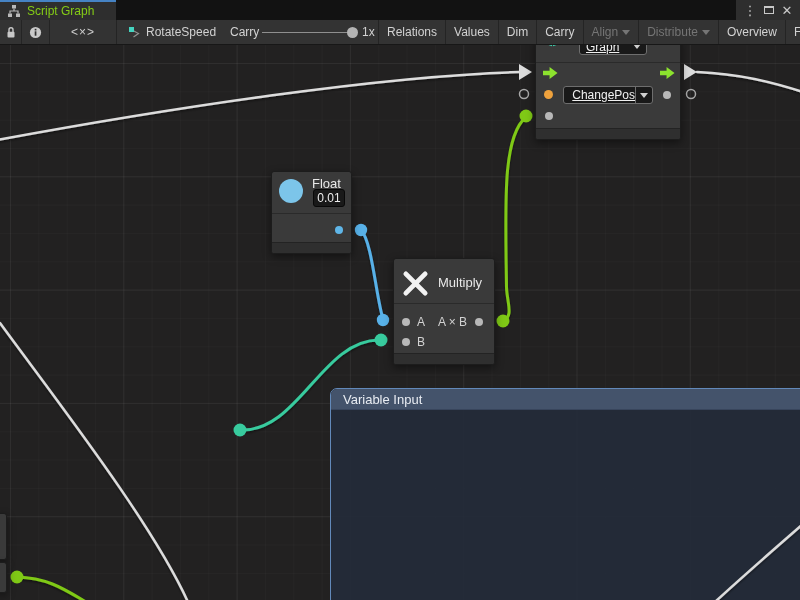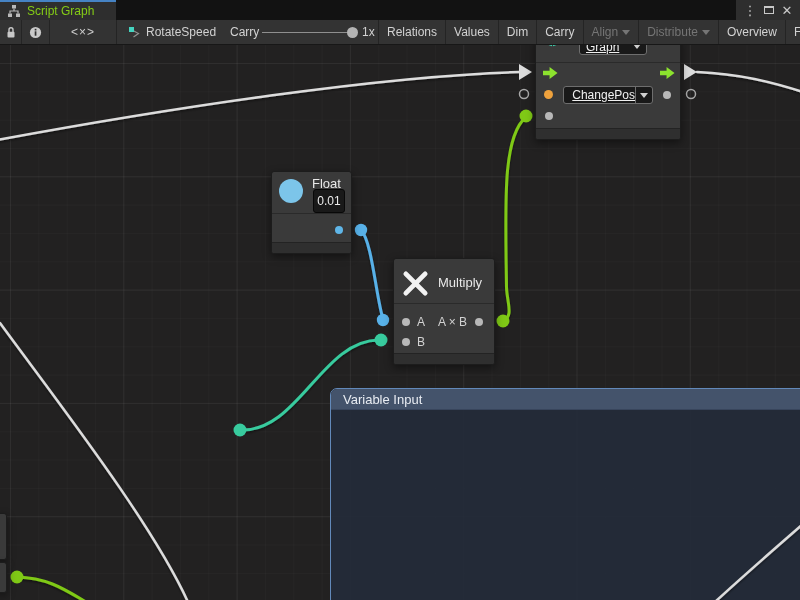--- a/index.html
+++ b/index.html
@@ -218,21 +218,21 @@
         </span>
     </div>
     <span class="dot" style="left:127px;top:54px;width:8px;height:8px;background:#b8b8b8;"></span>
     <span class="dot" style="left:8.5px;top:74.5px;width:8px;height:8px;background:#b8b8b8;"></span>
     <div class="node-footer" style="height:11px;"></div>
   </div>
 
   <div class="node" style="left:271px;top:126px;width:81px;height:83px;">
     <span class="dot" style="left:7px;top:7px;width:24px;height:24px;background:#7cc5ea;"></span>
     <span class="ntitle" style="left:40px;top:4px;">Float</span>
-    <div class="value-box" style="left:41px;top:17px;width:32px;height:24px;align-items:center;">
+    <div class="value-box" style="left:41px;top:17px;width:32px;height:18px;align-items:center;">
       <span>0.01</span>
     </div>
     <div class="hdr-div" style="top:41px;"></div>
     <span class="dot" style="left:63px;top:54px;width:8px;height:8px;background:#5fb6e8;"></span>
     <div class="node-footer" style="height:11px;"></div>
   </div>
 
   <div class="node" style="left:393px;top:213px;width:102px;height:107px;">
     <svg style="position:absolute;left:8px;top:11px;" width="27" height="27" viewBox="0 0 28 28">
       <path d="M4 4 L24 24 M24 4 L4 24" stroke="#f2f2f2" stroke-width="5" stroke-linecap="round"></path>

